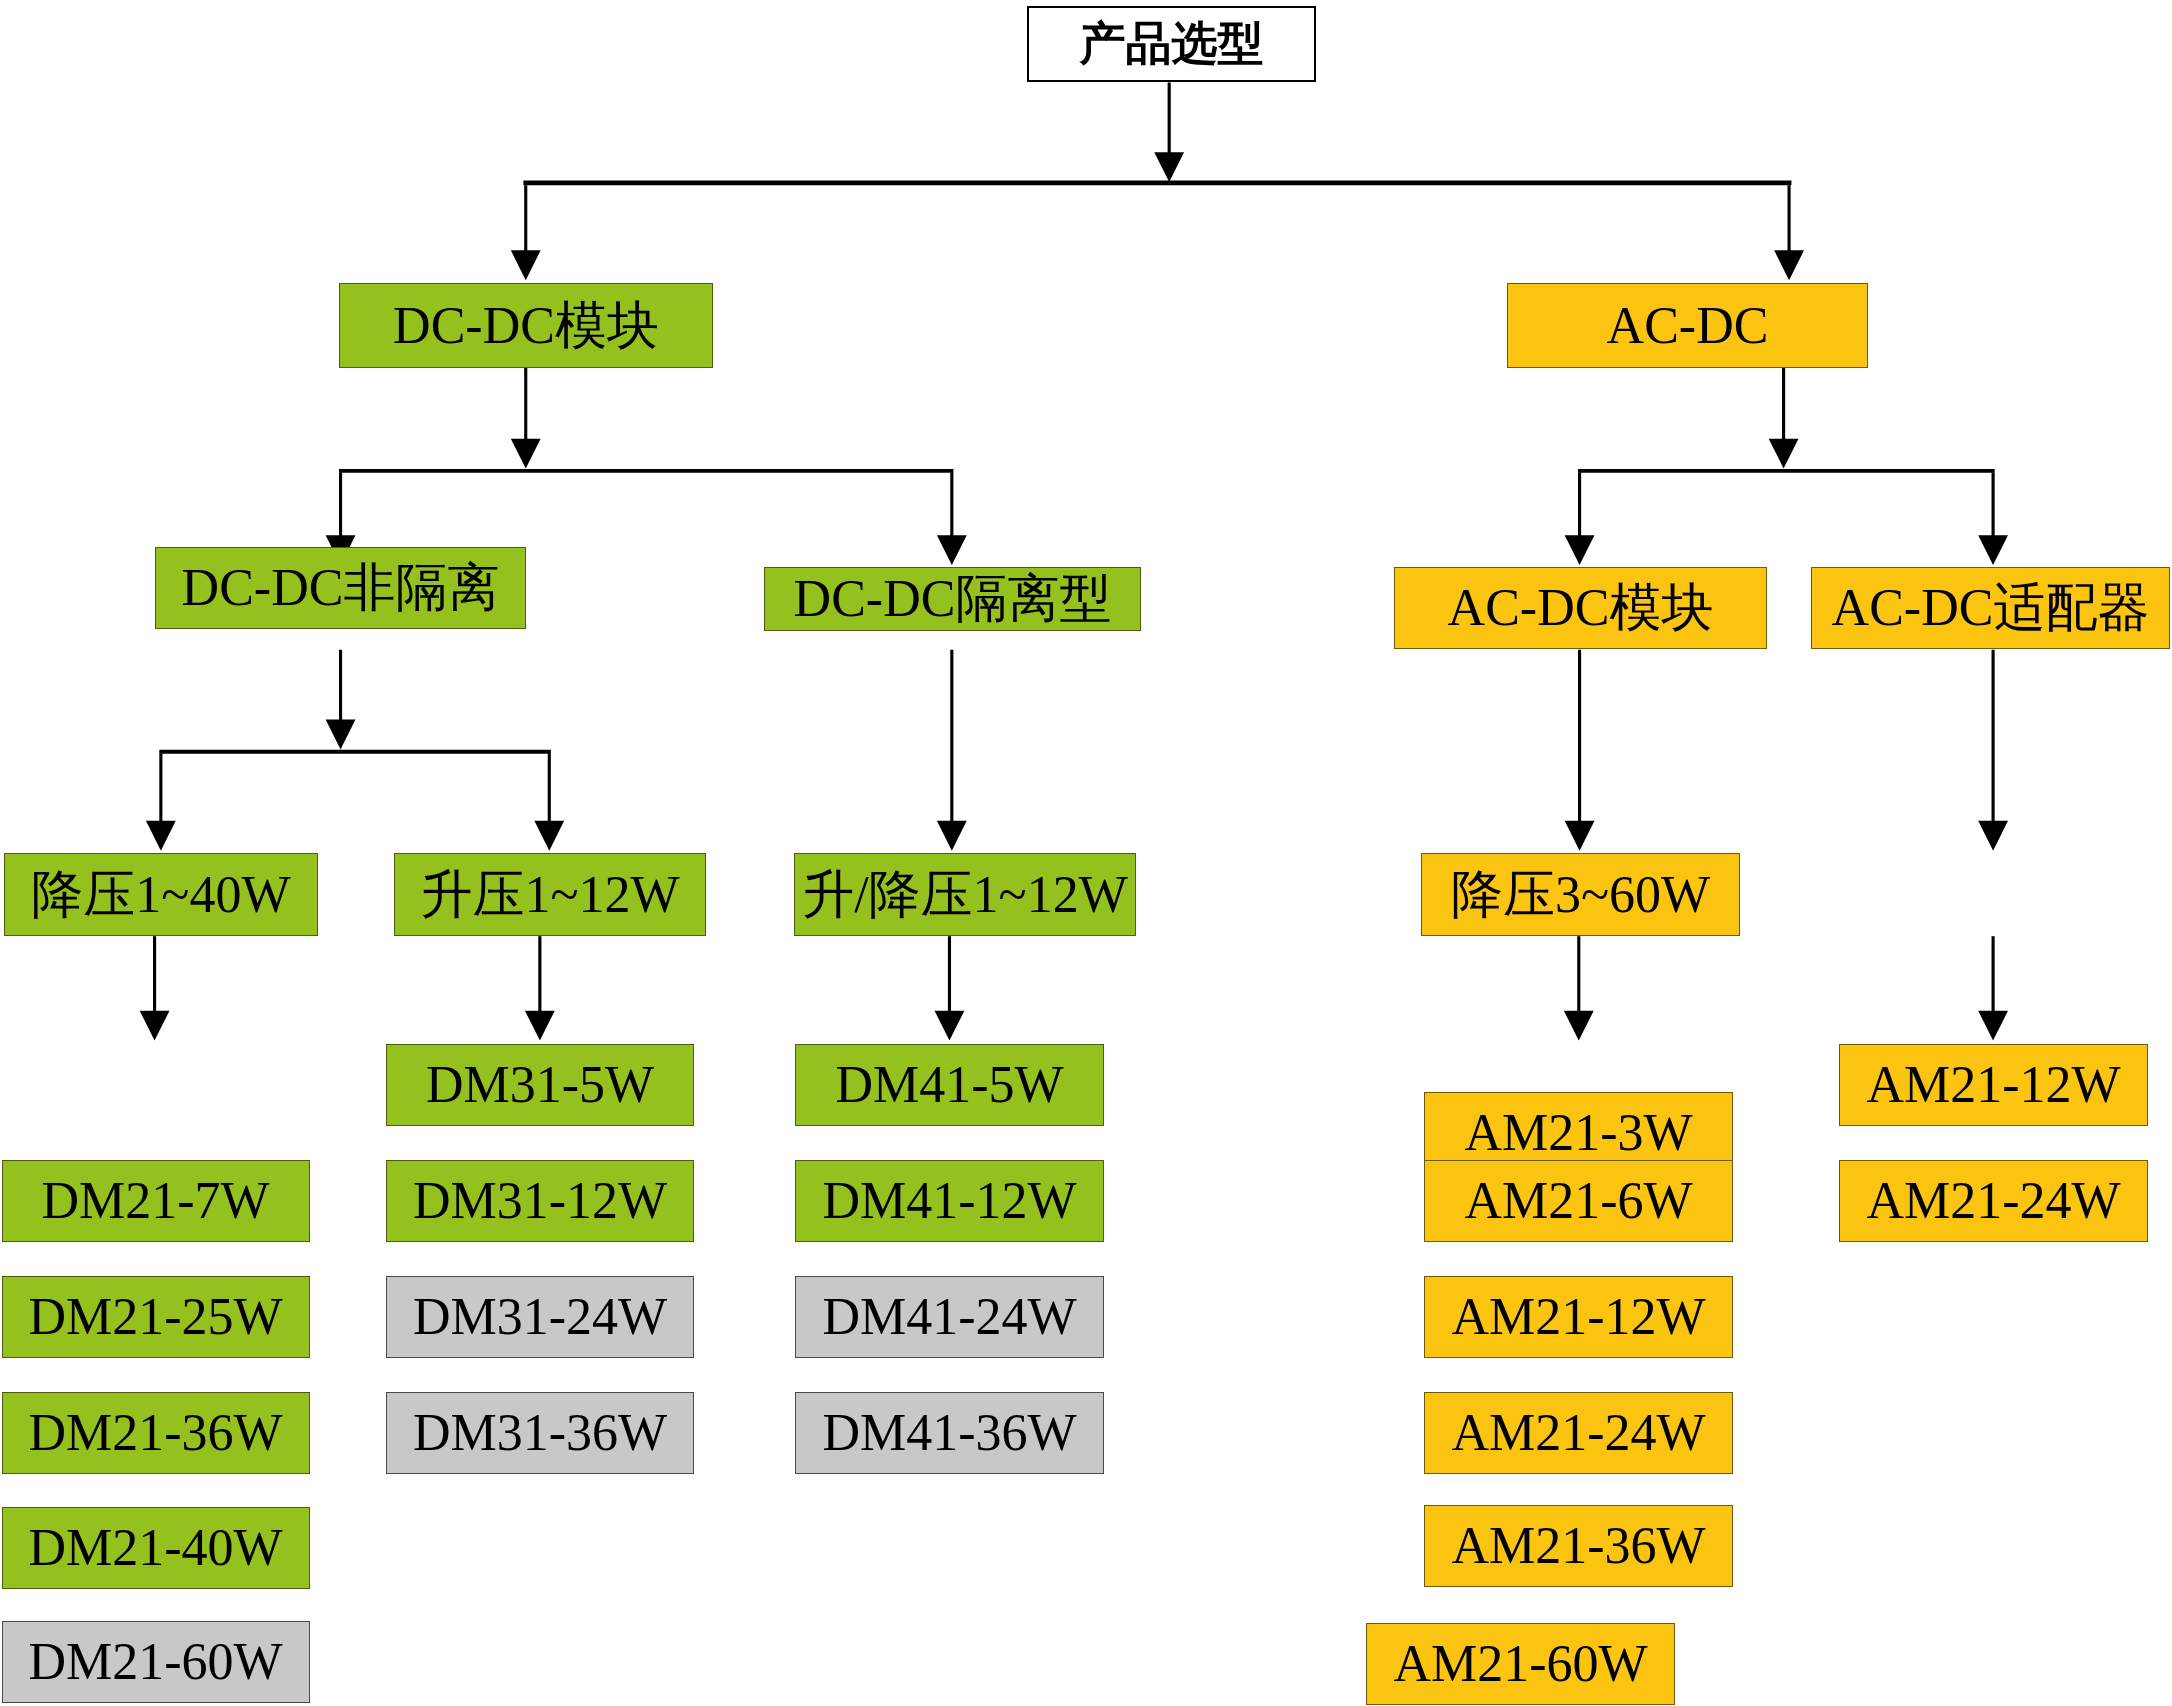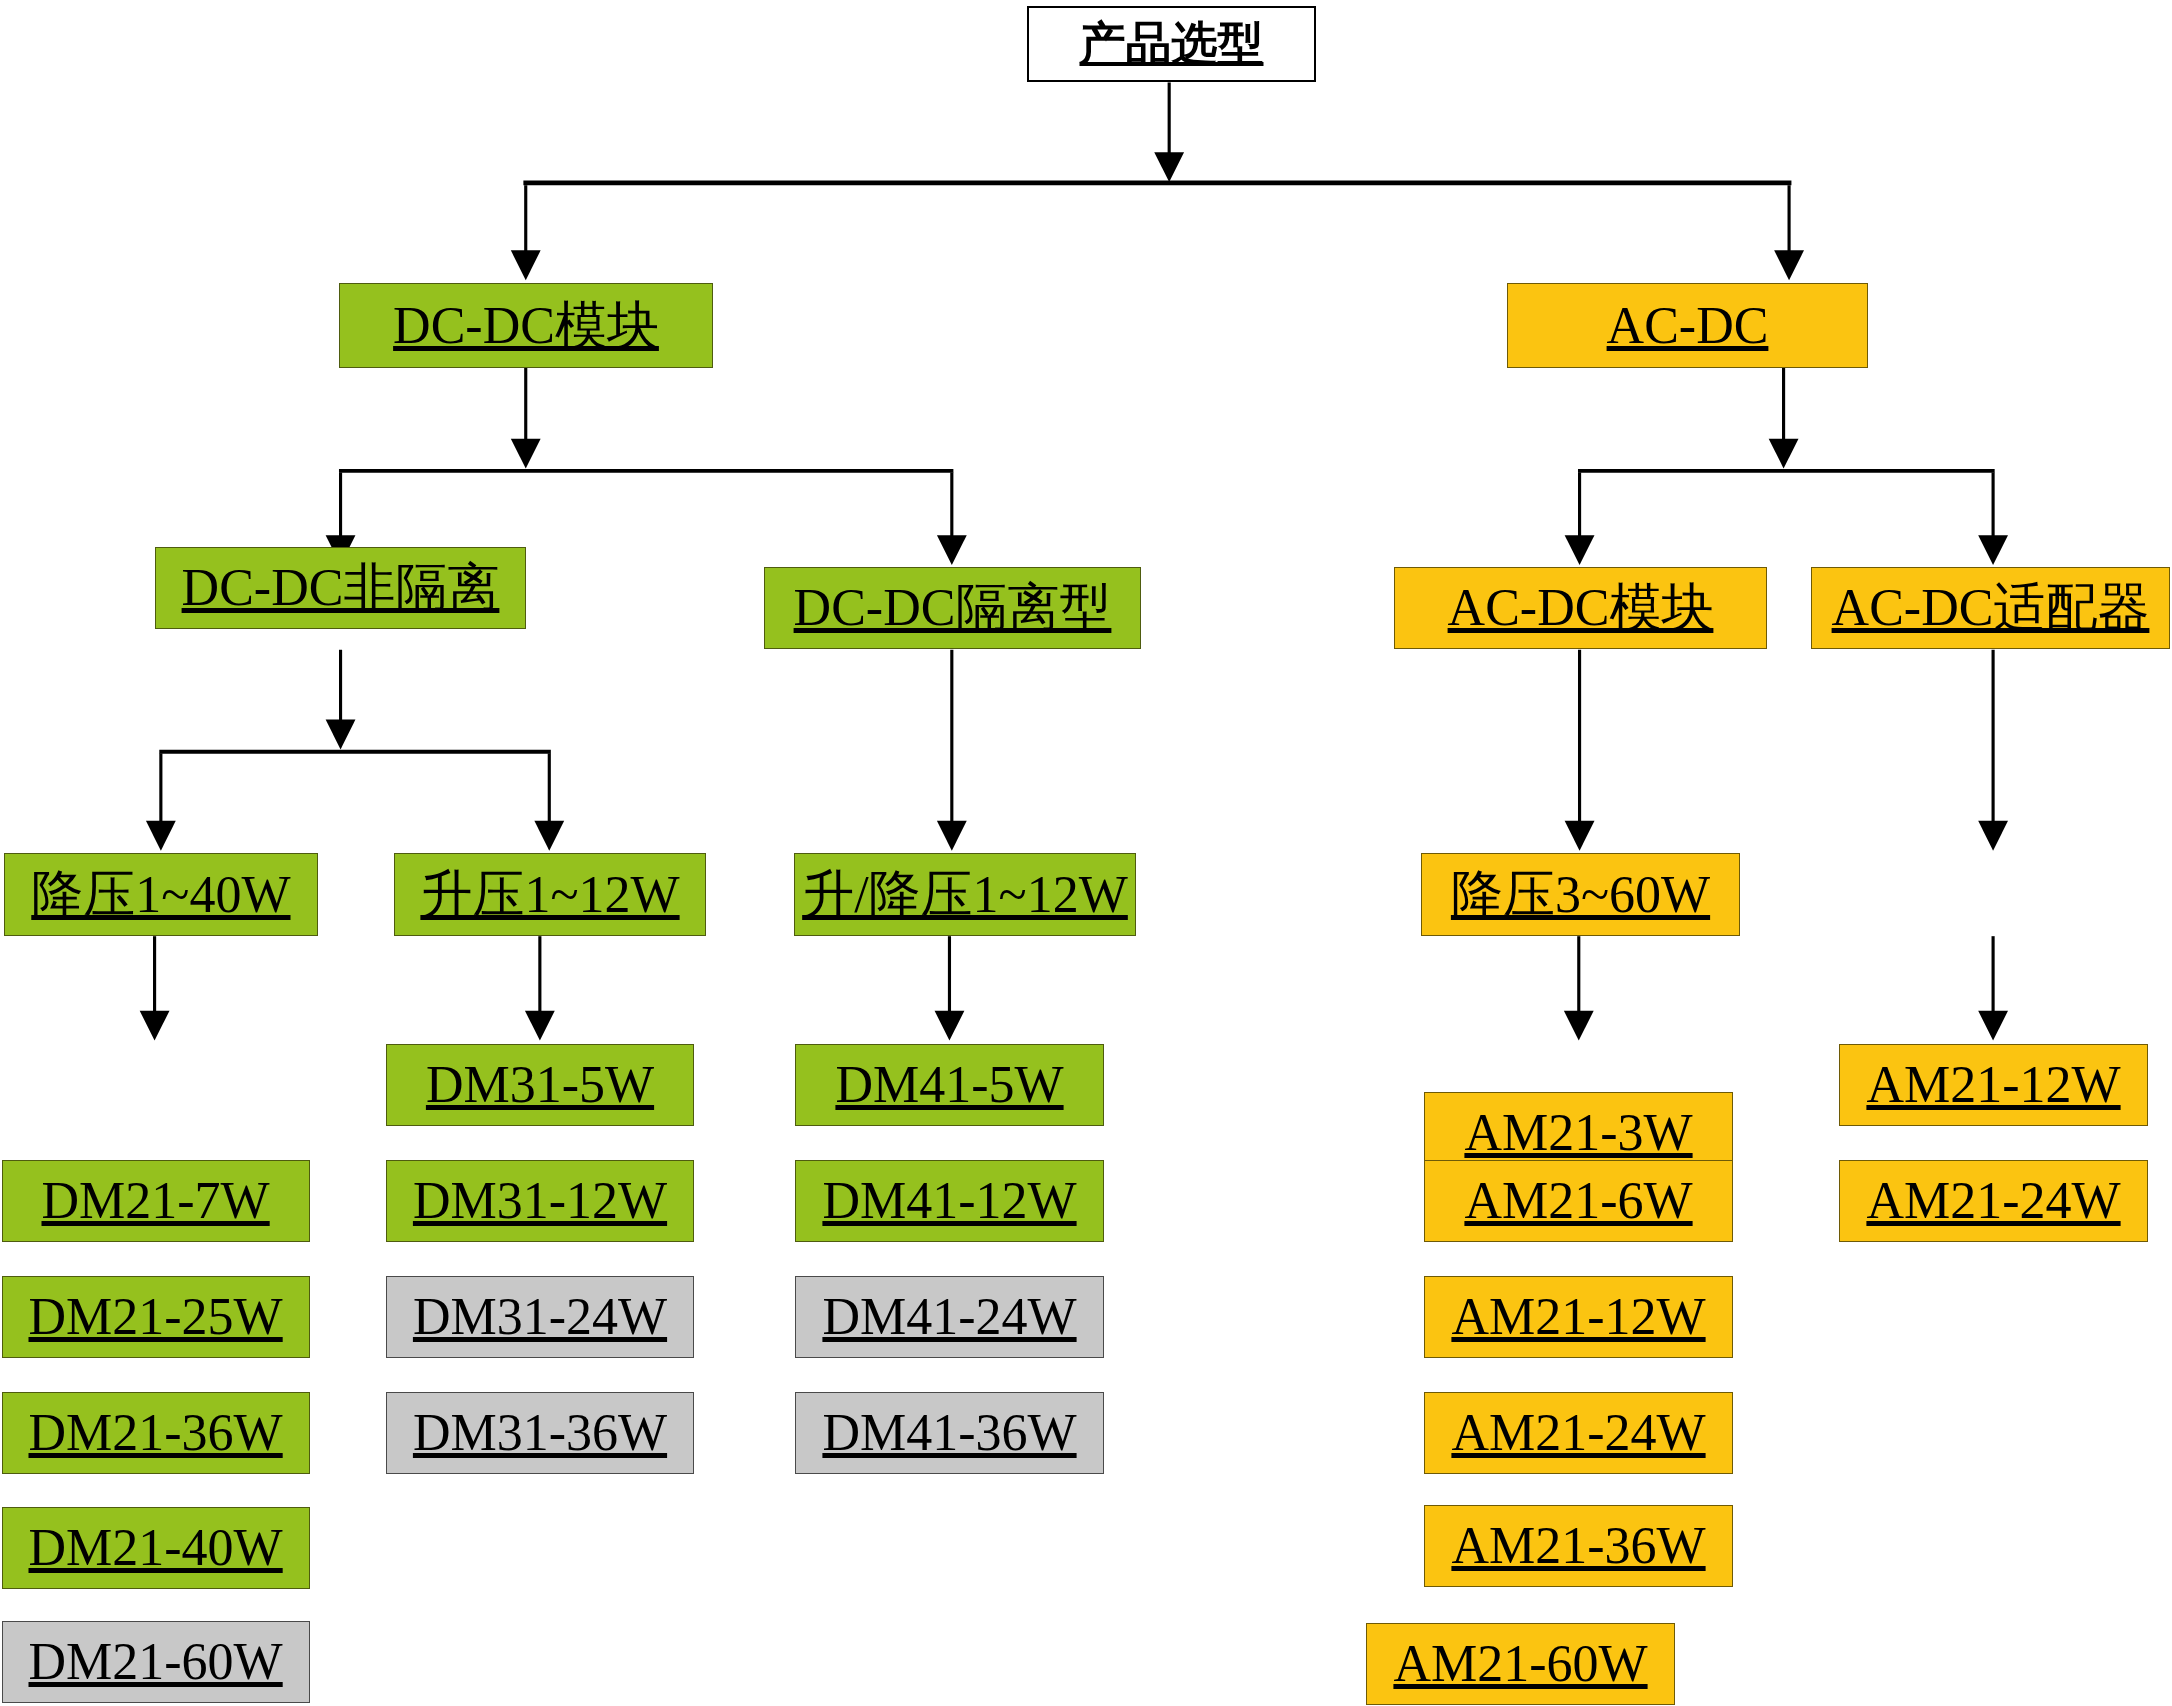--- a/index.html
+++ b/index.html
@@ -1,21 +1,21 @@
 <!DOCTYPE html>
 <html style="font-size:12.6px"><head>
 <meta charset="utf-8">
 <style>
   html,body{margin:0;padding:0;background:#ffffff;}
   #canvas{position:relative;width:2172px;height:1706px;background:#ffffff;overflow:hidden;
           font-family:"Liberation Serif","DejaVu Serif",serif;}
   #wires{position:absolute;left:0;top:0;z-index:0;}
   .node{position:absolute;z-index:1;display:flex;align-items:center;justify-content:center;
         font-size:52px;line-height:1;color:#000;text-align:center;white-space:nowrap;
-        box-sizing:border-box;border:1.6px solid #1d1d10;text-decoration:underline;}
+        box-sizing:border-box;border:1.6px solid #1d1d10;}
   .node.white{background:#ffffff;border:2.4px solid #000;font-weight:bold;font-size:46px;}
   .node.green{background:#95C11E;border-color:#4e5c0f;text-align:center;}
   .node.orange{background:#FBC411;border-color:#6e5a06;}
   .node.gray{background:#C8C8C8;border-color:#4a4a4a;}
 </style>
 </head>
 <body>
 
 <div id="canvas">
 
@@ -75,21 +75,21 @@
       <polygon points="2521,1288 2559,1288 2540,1326"></polygon>
     </g>
   </svg>
 
   <div class="node white" style="left:1027px;top:6.3px;width:289px;height:76px">产品选型</div>
 
   <div class="node green" style="left:339px;top:283px;width:374px;height:85px">DC-DC模块</div>
   <div class="node orange" style="left:1507px;top:283px;width:361px;height:85px">AC-DC</div>
 
   <div class="node green" style="left:155px;top:547px;width:371px;height:82px">DC-DC非隔离</div>
-  <div class="node green" style="left:764px;top:567px;width:377px;height:82px">DC-DC隔离型</div>
+  <div class="node green" style="left:764px;top:567px;width:377px;height:64px">DC-DC隔离型</div>
   <div class="node orange" style="left:1394px;top:567px;width:373px;height:82px">AC-DC模块</div>
   <div class="node orange" style="left:1811px;top:567px;width:359px;height:82px">AC-DC适配器</div>
 
   <div class="node green" style="left:3.9px;top:853px;width:314px;height:83px">降压1~40W</div>
   <div class="node green" style="left:394px;top:853px;width:312px;height:83px">升压1~12W</div>
   <div class="node green" style="left:794px;top:853px;width:342px;height:83px">升/降压1~12W</div>
   <div class="node orange" style="left:1421px;top:853px;width:319px;height:83px">降压3~60W</div>
 
   <div class="node green" style="left:1.6px;top:1160px;width:308px;height:82px">DM21-7W</div>
   <div class="node green" style="left:1.6px;top:1276px;width:308px;height:82px">DM21-25W</div>

